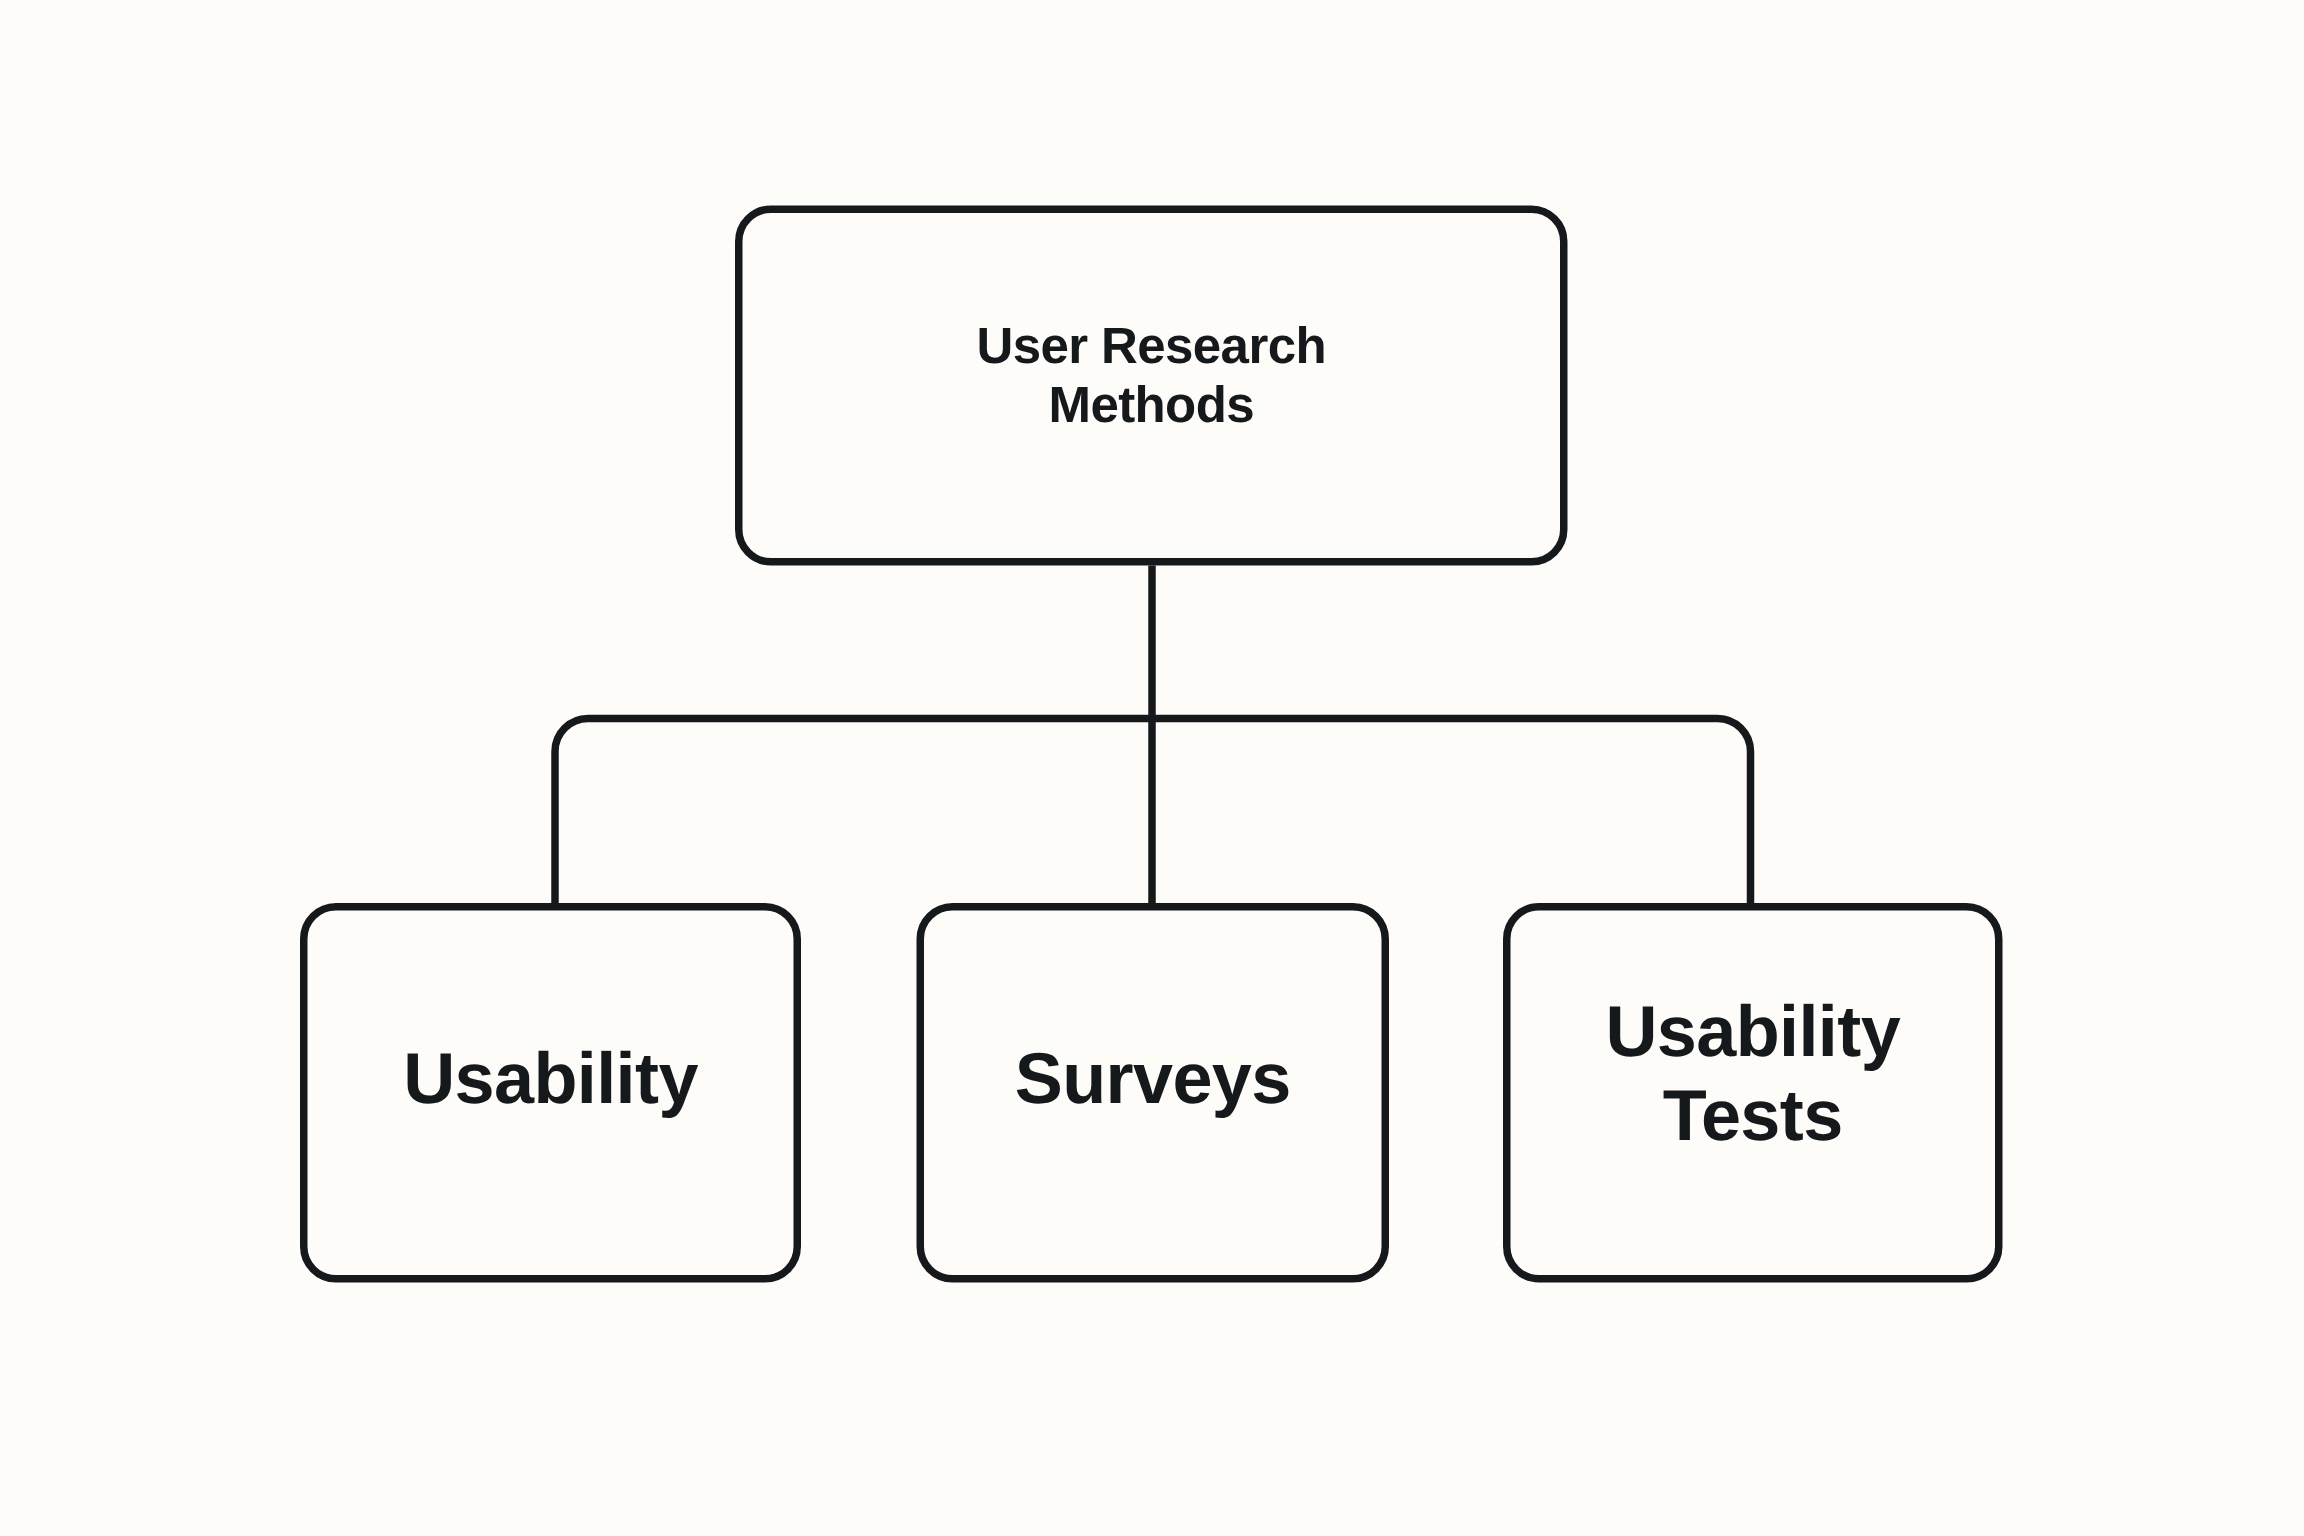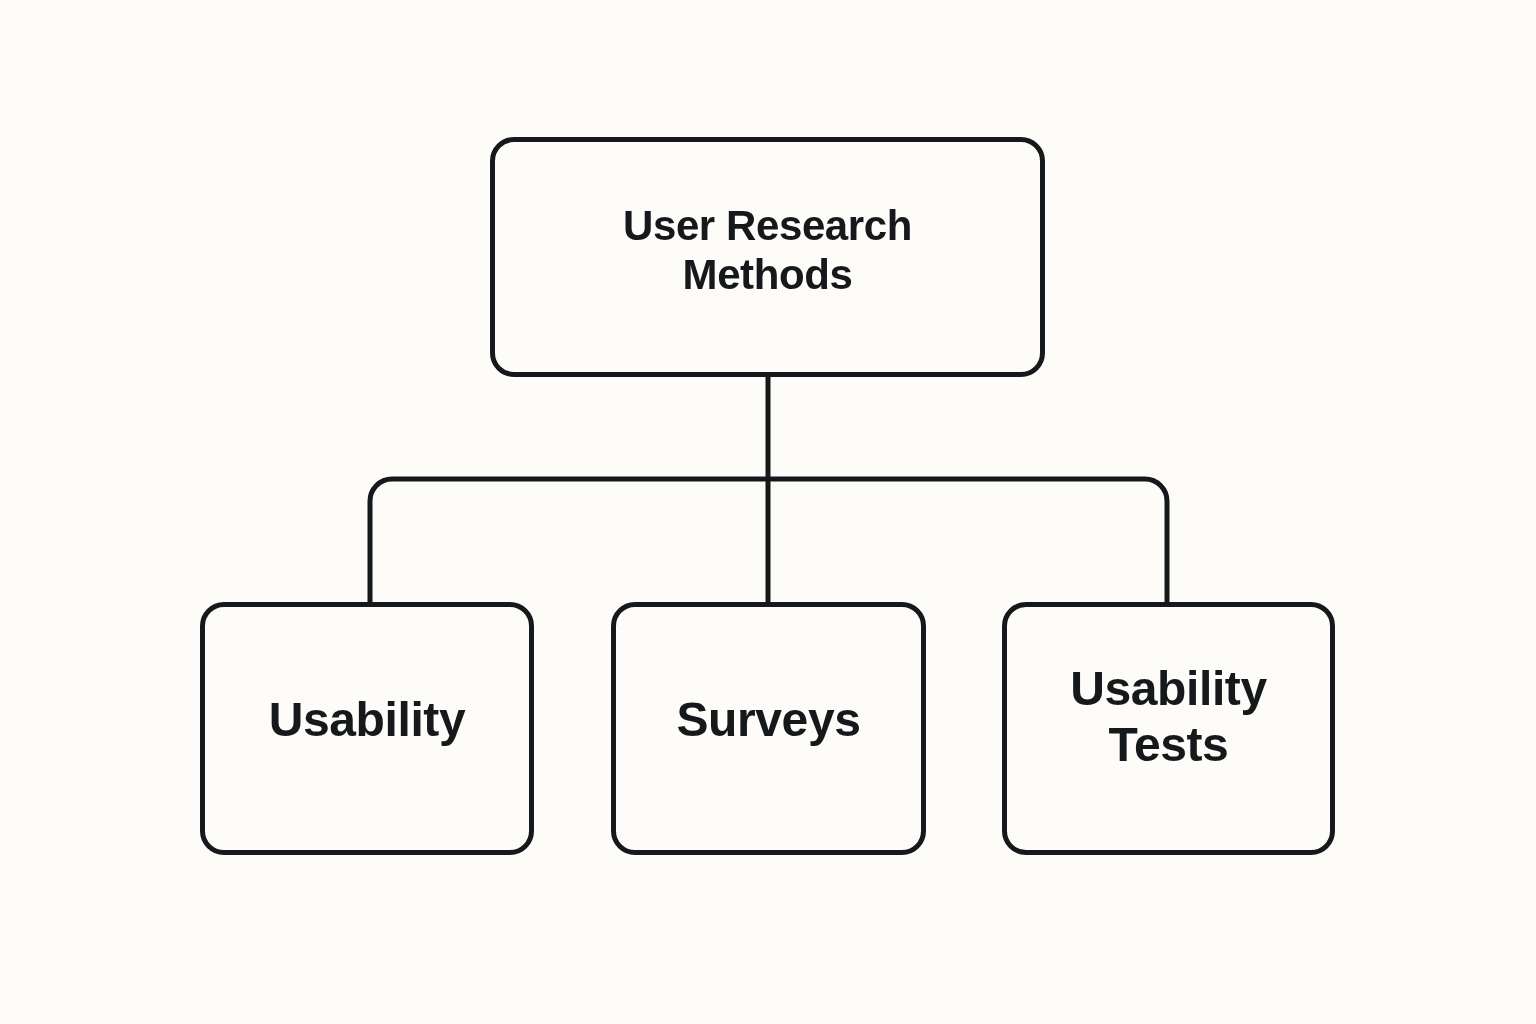--- a/index.html
+++ b/index.html
@@ -49,21 +49,21 @@
     white-space: pre-line;
   }
   
   #node-root {
     left: 490px;
     top: 137px;
     width: 555px;
     height: 240px;
   }
   #node-root .node-label {
-    font-size: 42px;
+    font-size: 34px;
     padding-bottom: 12px;
   }
   
   .node-child {
     top: 602px;
     height: 253px;
   }
   .node-child .node-label {
     font-size: 48px;
   }

